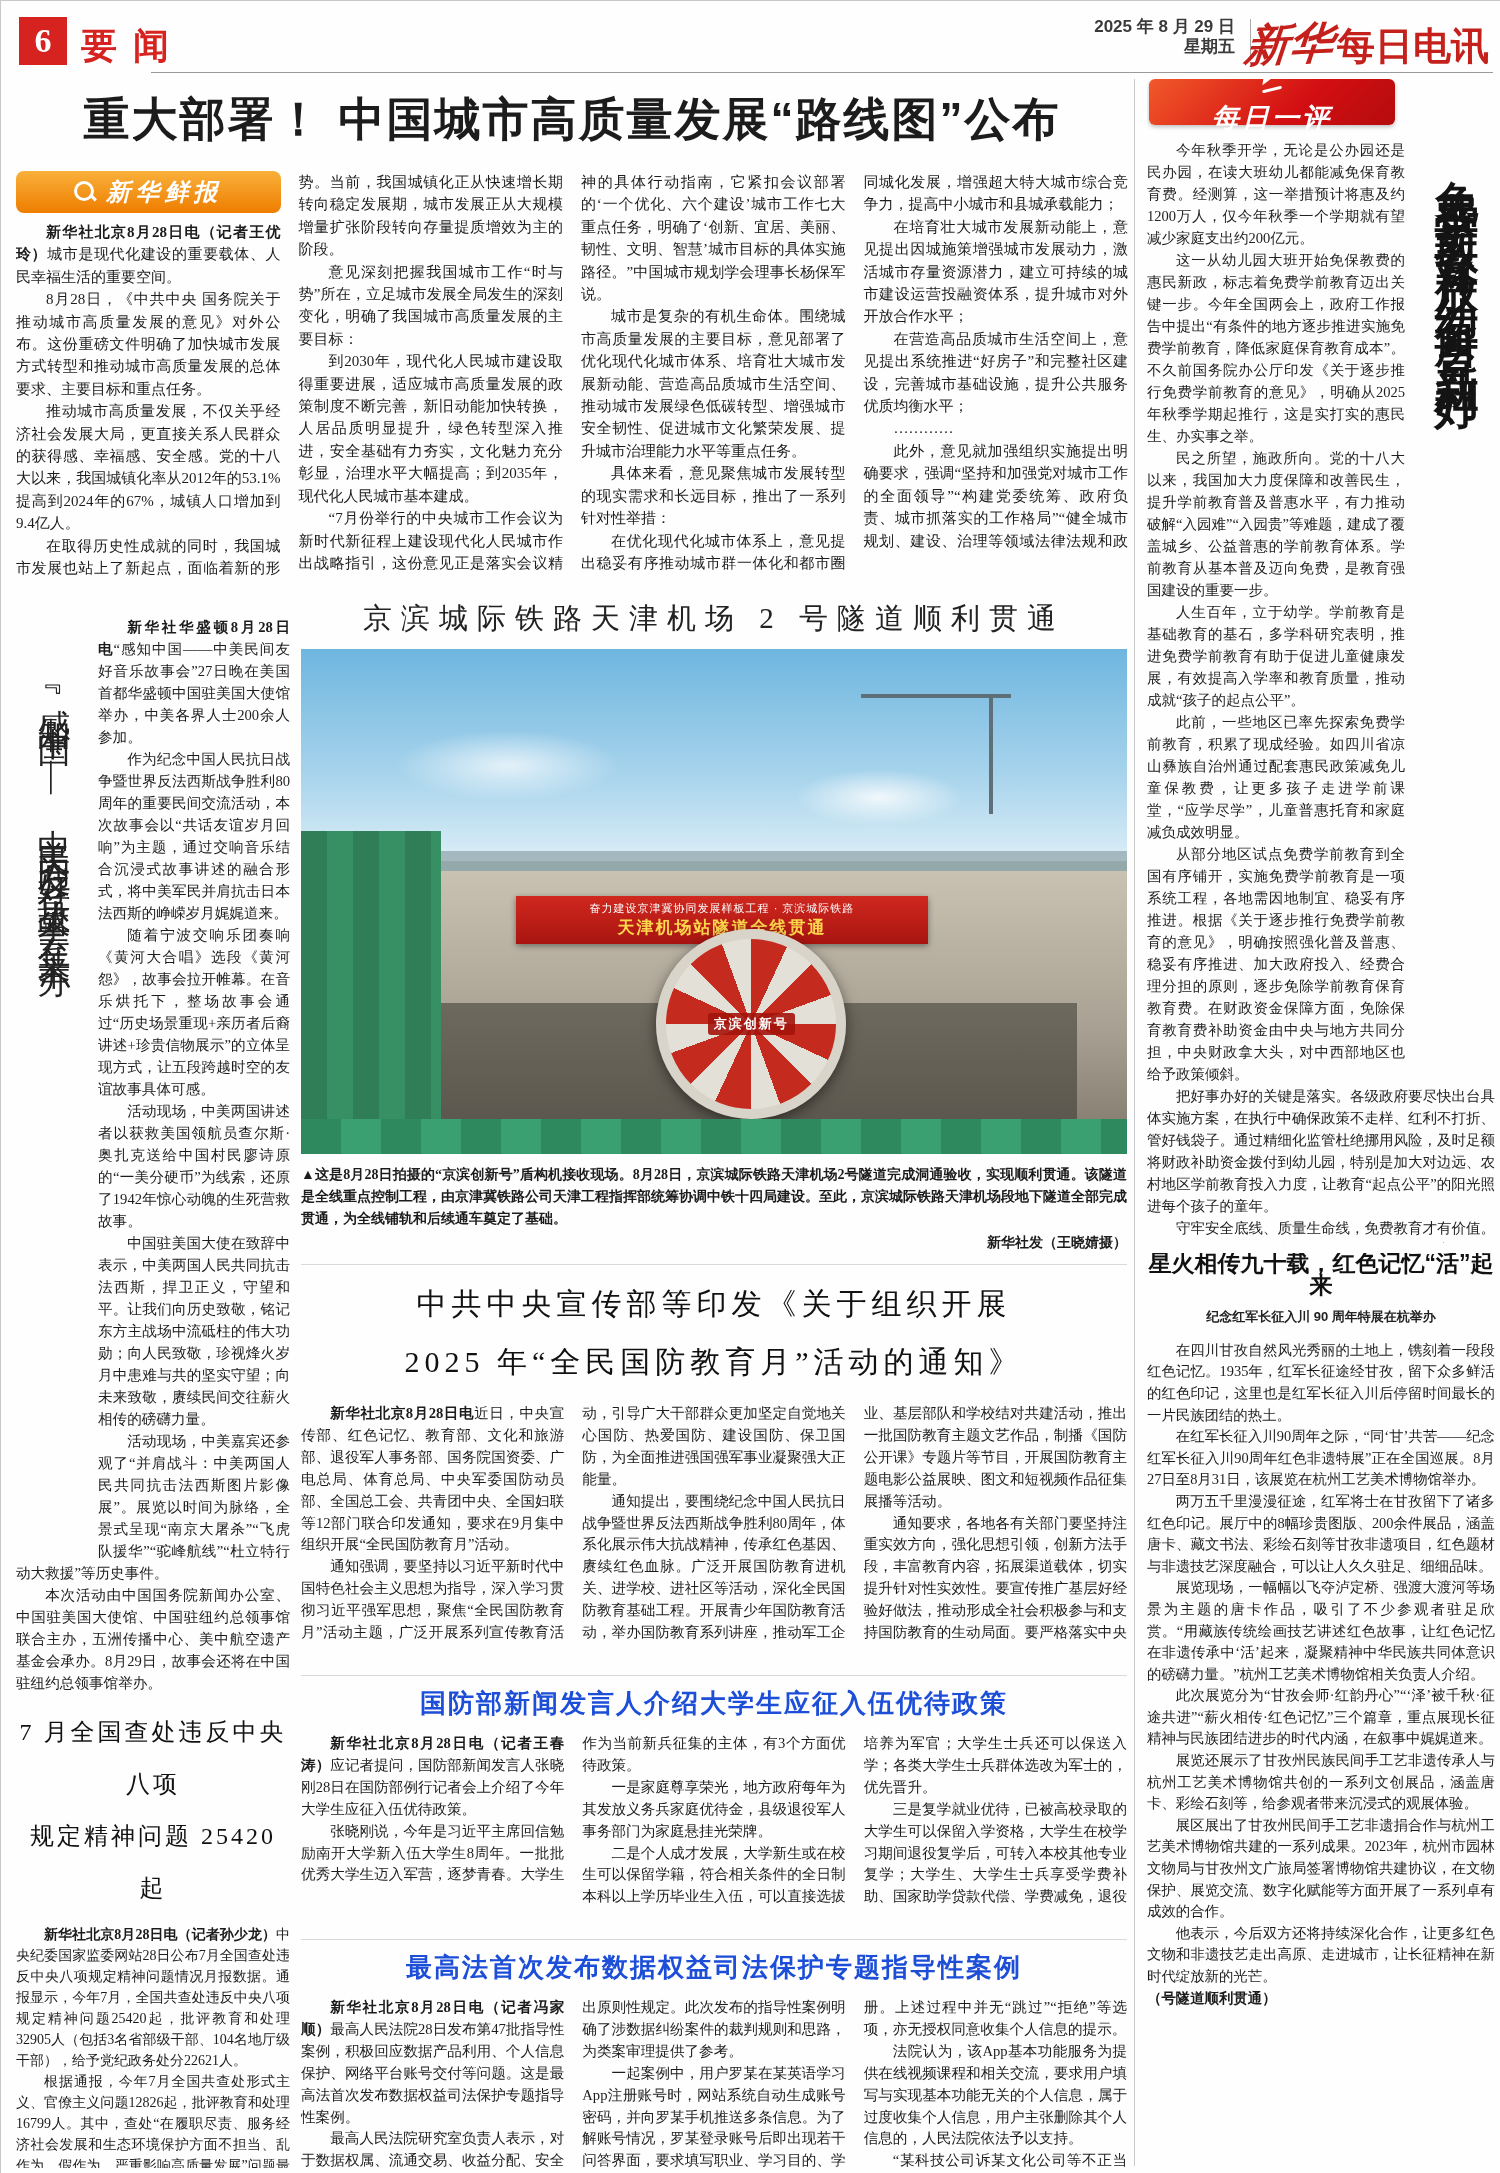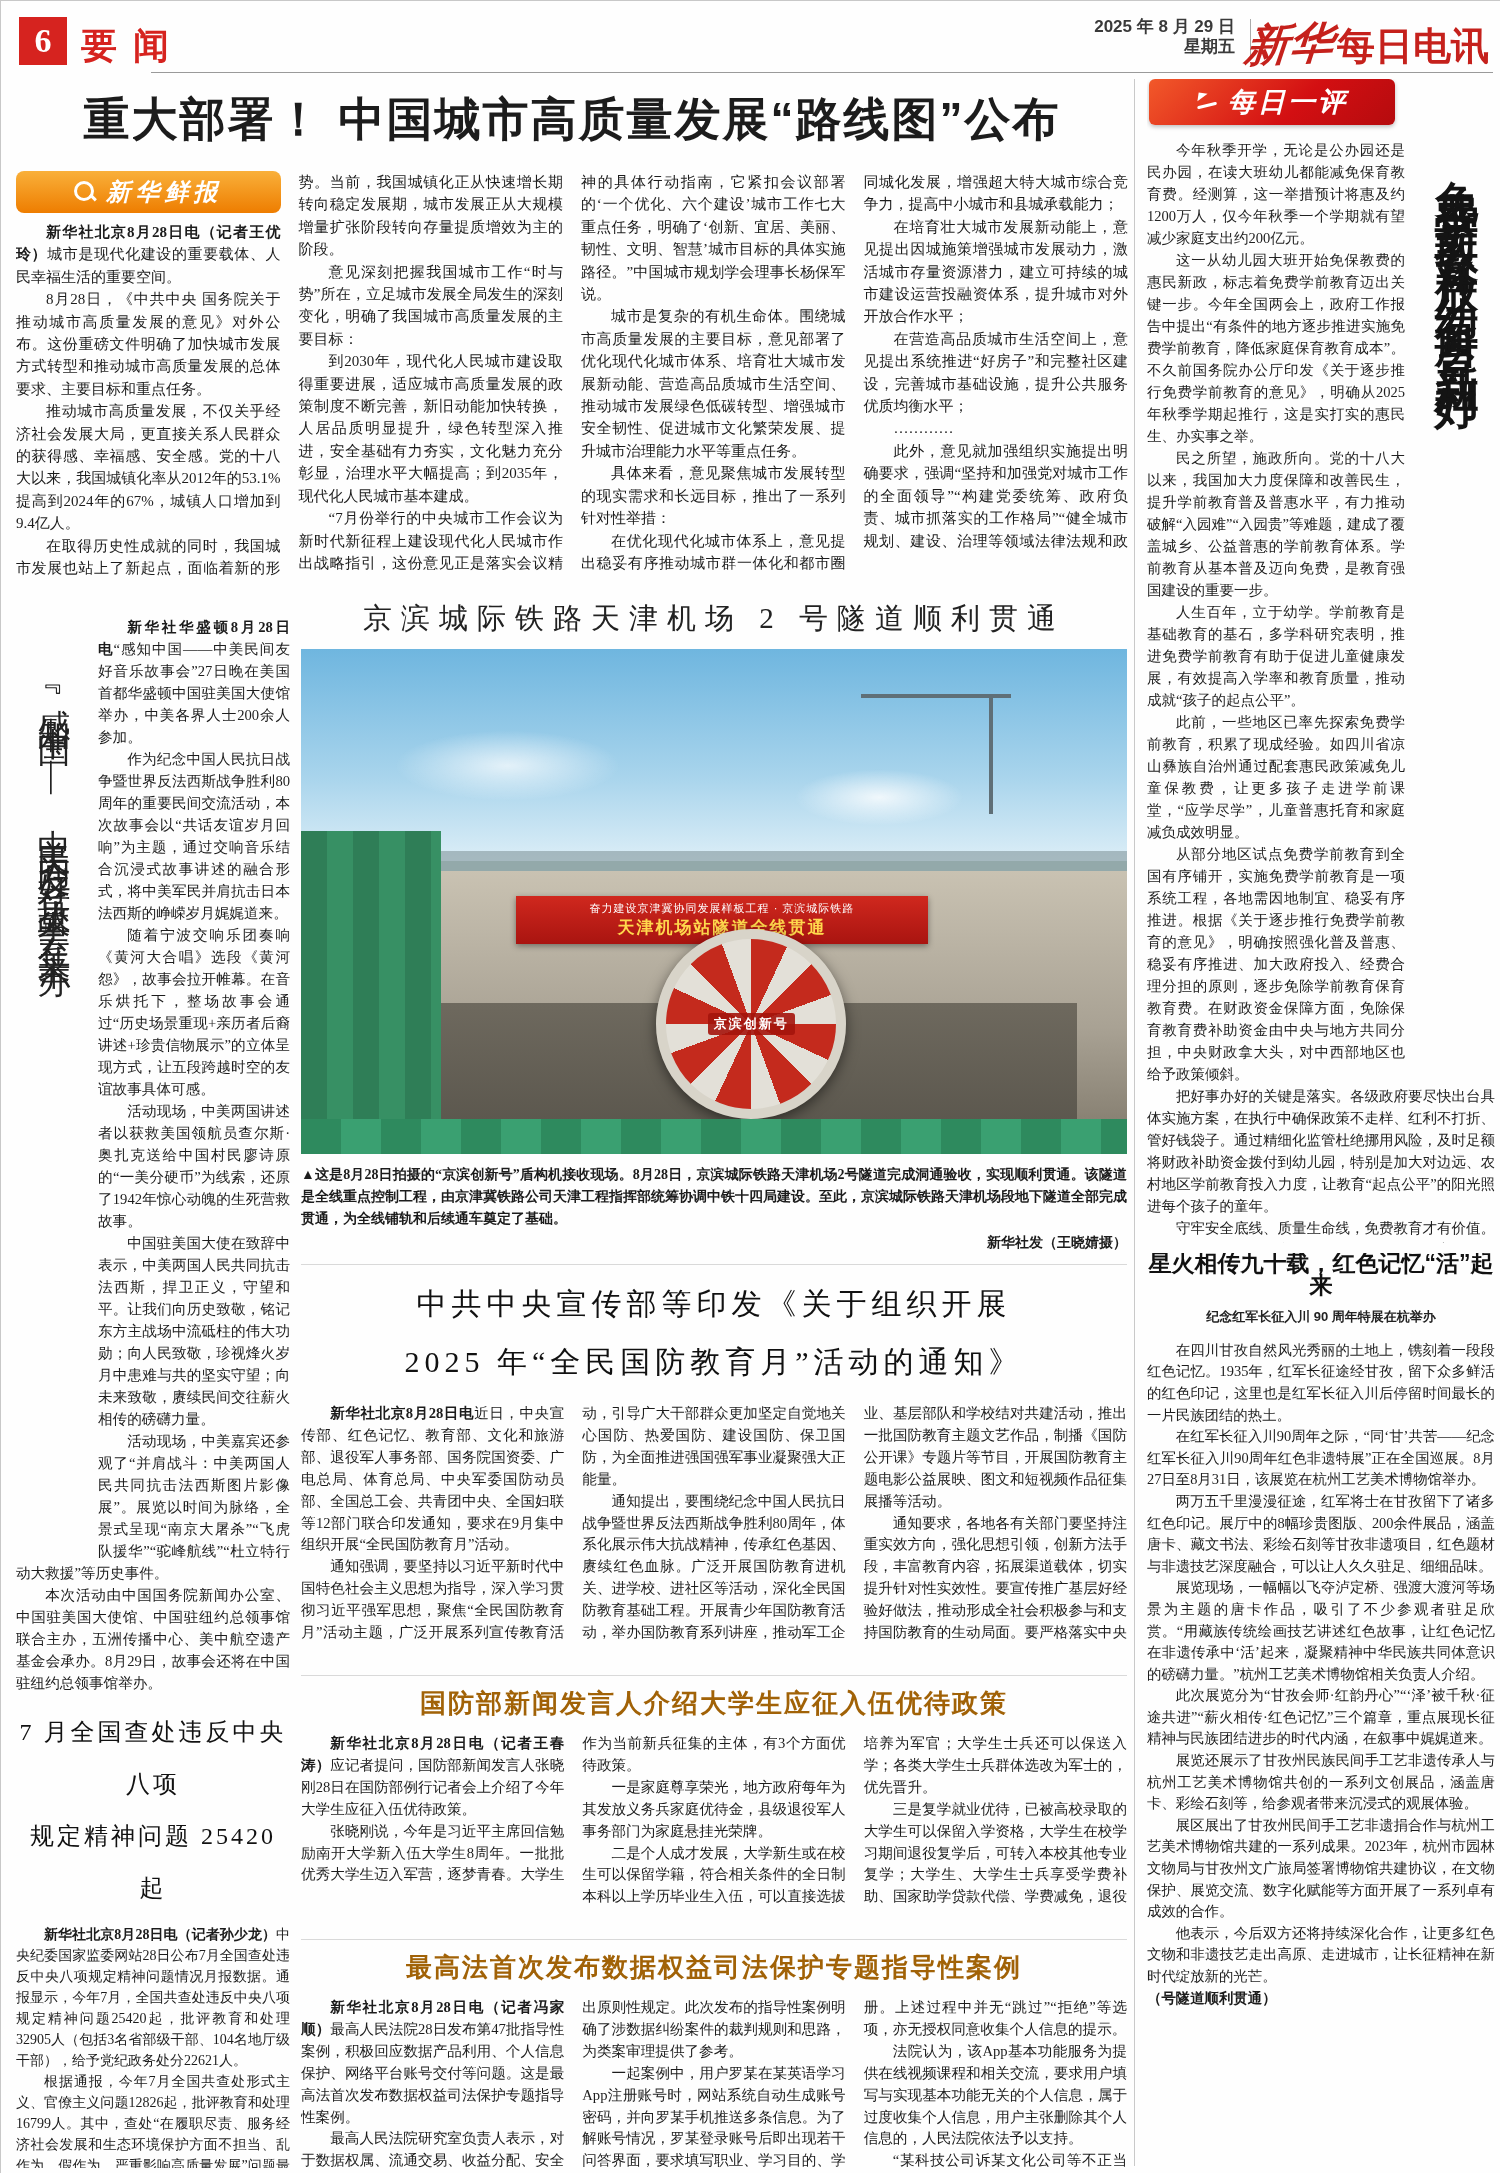--- a/index.html
+++ b/index.html
@@ -61,29 +61,29 @@
   .tbm{position:absolute;left:43%;bottom:7%;width:170px;height:170px;border-radius:50%;
     background:conic-gradient(#c42a1d 0 25deg,#e3e0d8 25deg 45deg,#c42a1d 45deg 70deg,#e3e0d8 70deg 90deg,#c42a1d 90deg 115deg,#e3e0d8 115deg 135deg,#c42a1d 135deg 160deg,#e3e0d8 160deg 180deg,#c42a1d 180deg 205deg,#e3e0d8 205deg 225deg,#c42a1d 225deg 250deg,#e3e0d8 250deg 270deg,#c42a1d 270deg 295deg,#e3e0d8 295deg 315deg,#c42a1d 315deg 340deg,#e3e0d8 340deg 360deg);
     border:10px solid #d8d4c9;box-shadow:0 4px 14px rgba(0,0,0,.5);display:flex;align-items:center;justify-content:center;}
   .tbm-label{background:rgba(164,20,12,.9);color:#fff;font-size:13px;font-weight:bold;padding:2px 6px;border-radius:3px;letter-spacing:2px;}
   .caption{margin-top:10px;font-size:14px;font-weight:bold;line-height:22px;text-align:justify;}
   .caption .credit{display:block;text-align:right;margin-top:2px;}
   .notice-headline{text-align:center;font-size:30px;letter-spacing:5px;line-height:58px;margin-top:8px;color:#111;}
   .cols3{columns:3;column-gap:18px;overflow:hidden;font-size:14.6px;line-height:21.9px;margin-top:12px;}
   .notice-body{height:262px;}
   .mil-headline,.court-headline{text-align:center;font-size:26px;font-weight:bold;letter-spacing:2px;
-    font-family:"Liberation Sans","DejaVu Sans",sans-serif;margin-top:6px;color:#a16207;}
+    font-family:"Liberation Sans","DejaVu Sans",sans-serif;margin-top:6px;color:#1d4ed8;}
   .mil-body{height:196px;}
   .court-body{height:214px;}
   
   .col-divider{position:absolute;left:1133px;top:78px;width:1px;height:2087px;background:#c9c9c9;}
   .commentary{position:absolute;left:1146px;top:78px;width:348px;height:1164px;overflow:hidden;font-size:14.5px;line-height:22px;color:#222;}
   .badge-daily{display:flex;align-items:center;justify-content:center;gap:10px;width:246px;height:46px;margin:0 0 14px 2px;
     background:linear-gradient(135deg,#f2592a 0%,#d30f12 60%,#b50b0e 100%);border-radius:6px;color:#fff;
-    font-weight:900;font-style:italic;font-size:27px;letter-spacing:3px;box-shadow:0 2px 4px rgba(0,0,0,.25);}
+    font-weight:900;font-style:italic;font-size:27px;letter-spacing:3px;box-shadow:0 2px 4px rgba(0,0,0,.25);flex-direction:column;}
   .pen{position:relative;width:22px;height:22px;flex:0 0 22px;}
   .pen-nib{position:absolute;left:2px;top:2px;width:0;height:0;border-left:9px solid #fff;border-bottom:9px solid transparent;transform:rotate(8deg);}
   .pen-line{position:absolute;left:1px;top:13px;width:20px;height:2.5px;background:#fff;border-radius:2px;transform:rotate(-14deg);}
   .comm-vert{float:right;writing-mode:vertical-rl;font-size:44px;font-weight:bold;letter-spacing:13px;line-height:74px;
     height:930px;margin:6px 2px 10px 14px;color:#141414;}
   .exhibit{position:absolute;left:1146px;top:1252px;width:348px;height:913px;overflow:hidden;font-size:14.4px;line-height:21.6px;}
   .exh-headline{text-align:center;font-size:23px;font-weight:bold;font-family:"Liberation Sans","DejaVu Sans",sans-serif;color:#111;}
   .exh-subtitle{text-align:center;font-size:13px;font-weight:bold;font-family:"Liberation Sans","DejaVu Sans",sans-serif;
     margin:10px 0 12px;color:#222;}
 </style>

